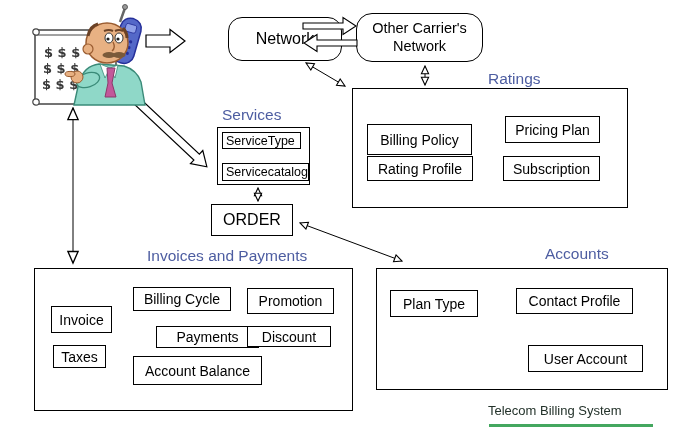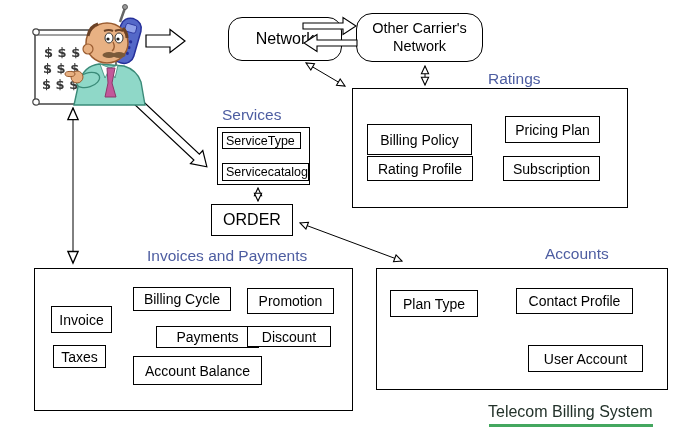--- a/index.html
+++ b/index.html
@@ -19,21 +19,21 @@
   }
   .node{font-size:16px;}
   .node.two-line{font-size:14.5px;line-height:1.18;padding:0 2px;}
   .container-box{background:transparent;}
   .item{font-size:14px;}
   .item.small{font-size:12.5px;justify-content:flex-start;padding-left:3px;text-align:left;}
   .section-title{
     position:absolute;color:var(--title-color);font-size:15.5px;white-space:nowrap;
   }
   .footer-title{
-    position:absolute;left:488px;top:403px;font-size:16px;color:var(--footer-color);white-space:nowrap;
+    position:absolute;left:488px;top:403px;font-size:13px;color:var(--footer-color);white-space:nowrap;
   }
   .footer-underline{
     position:absolute;left:489px;top:424px;width:164px;height:3px;background:var(--underline-color);
   }
   .svg-overlay{position:absolute;left:0;top:0;pointer-events:none;}
 </style>
 </head>
 <body>
 
 <div class="canvas">

